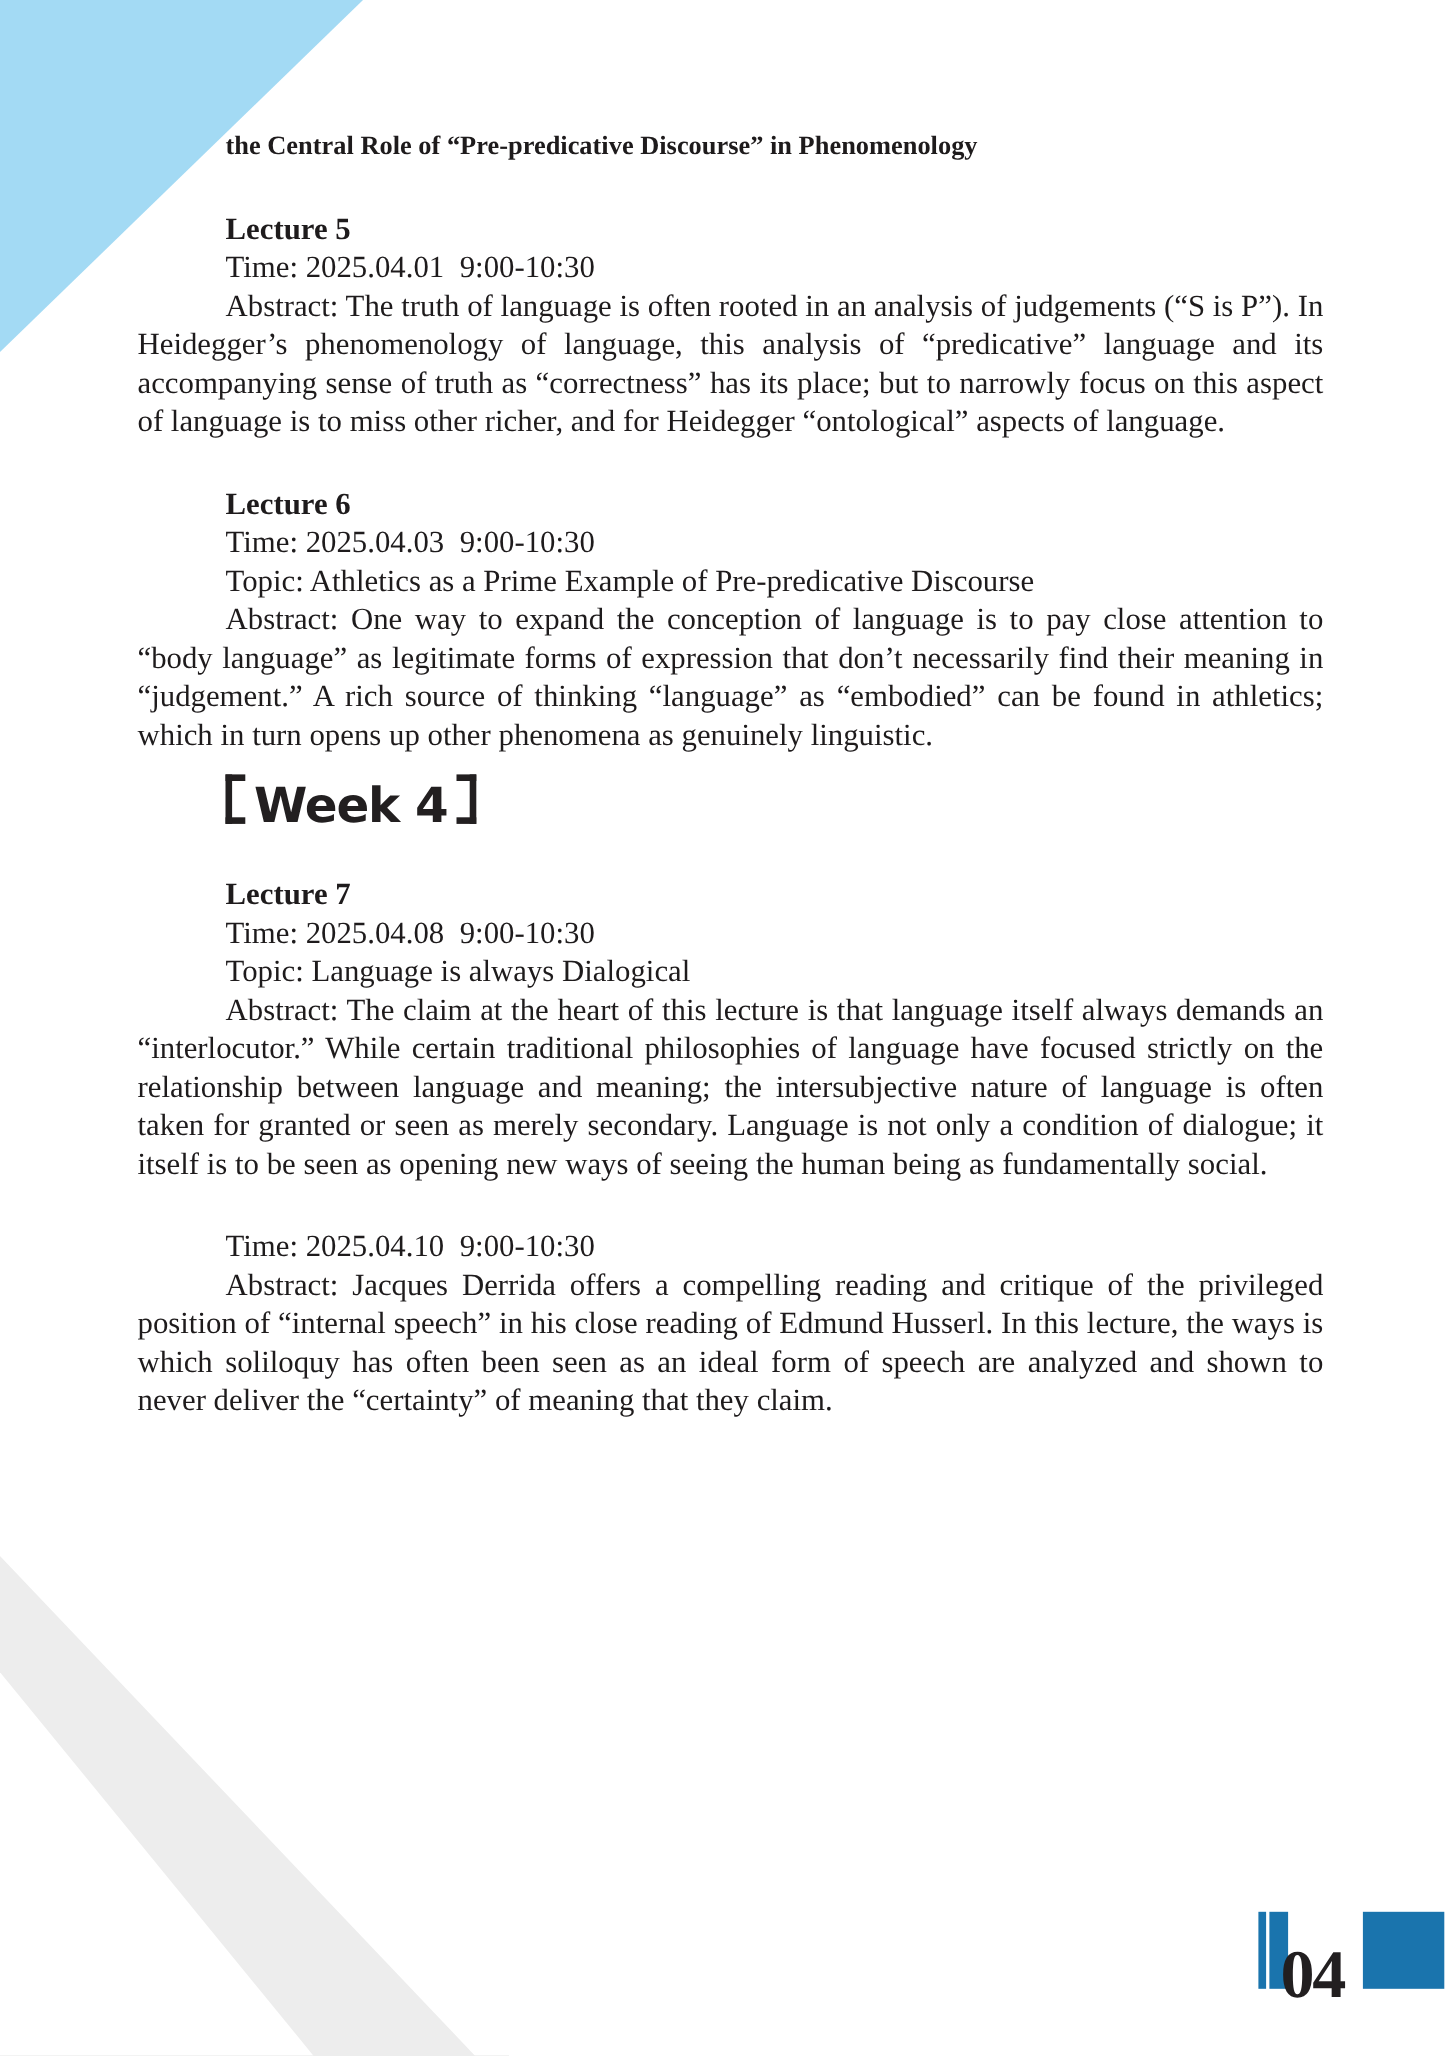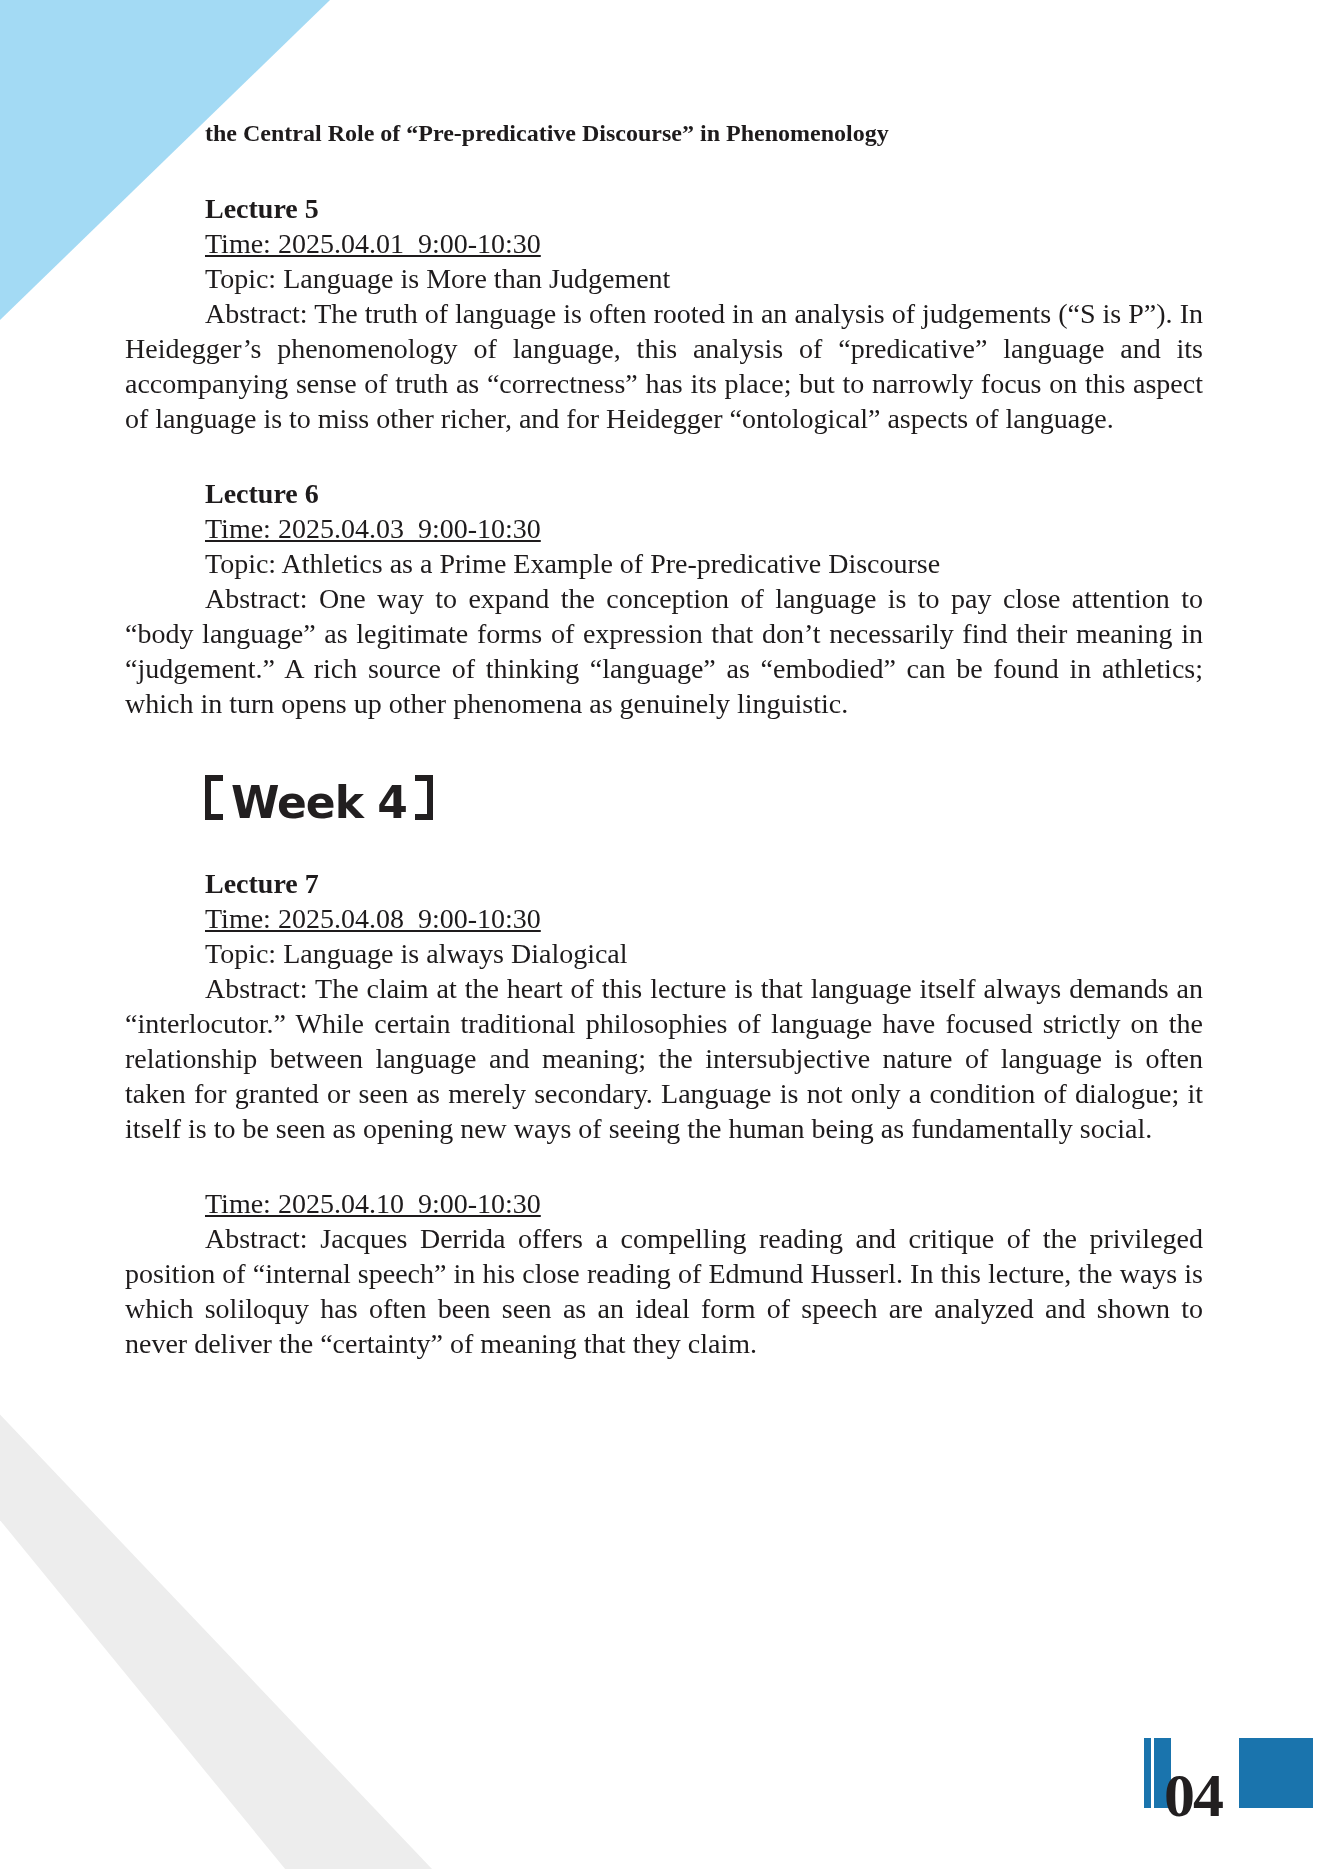--- a/index.html
+++ b/index.html
@@ -54,30 +54,30 @@
 
   .week-subtitle {
     margin:14px 0 0 0;
     font-size:24px;
     font-weight:bold;
     line-height:35px;
     text-indent:80px;
   }
 
   .lecture { margin-top:40px; }
-  .week-section + .week-section { margin-top:54px; }
+  .week-section + .week-section { margin-top:18px; }
 
   .lecture p {
     margin:0;
     font-size:28px;
     line-height:35px;
     text-indent:80px;
   }
   .lecture .ltitle { font-weight:bold; }
-  .lecture .time   { white-space:pre;text-decoration:underline; }
+  .lecture .time   { white-space:pre; }
   .lecture .abstract {
     text-align:justify;
     text-justify:inter-word;
   }
 
   
   .pn-bar-thin {
     position:absolute; left:1144px; top:1738px;
     width:7px; height:70px; background:#1a74ad;
   }
@@ -110,21 +110,20 @@
   <div class="stripe-bottomleft"></div>
 
   <div class="content">
 
     <section class="week-section">
       <p class="week-subtitle">the Central Role of “Pre-predicative Discourse” in Phenomenology</p>
 
       <div class="lecture">
         <p class="ltitle">Lecture 5</p>
         <p class="time">Time: 2025.04.01  9:00-10:30</p>
-        <p class="topic">Topic: Language is More than Judgement</p>
         <p class="abstract">Abstract: The truth of language is often rooted in an analysis of judgements (“S is P”). In Heidegger’s phenomenology of language, this analysis of “predicative” language and its accompanying sense of truth as “correctness” has its place; but to narrowly focus on this aspect of language is to miss other richer, and for Heidegger “ontological” aspects of language.</p>
       </div>
 
       <div class="lecture">
         <p class="ltitle">Lecture 6</p>
         <p class="time">Time: 2025.04.03  9:00-10:30</p>
         <p class="topic">Topic: Athletics as a Prime Example of Pre-predicative Discourse</p>
         <p class="abstract">Abstract: One way to expand the conception of language is to pay close attention to “body language” as legitimate forms of expression that don’t necessarily find their meaning in “judgement.” A rich source of thinking “language” as “embodied” can be found in athletics; which in turn opens up other phenomena as genuinely linguistic.</p>
       </div>
     </section>

